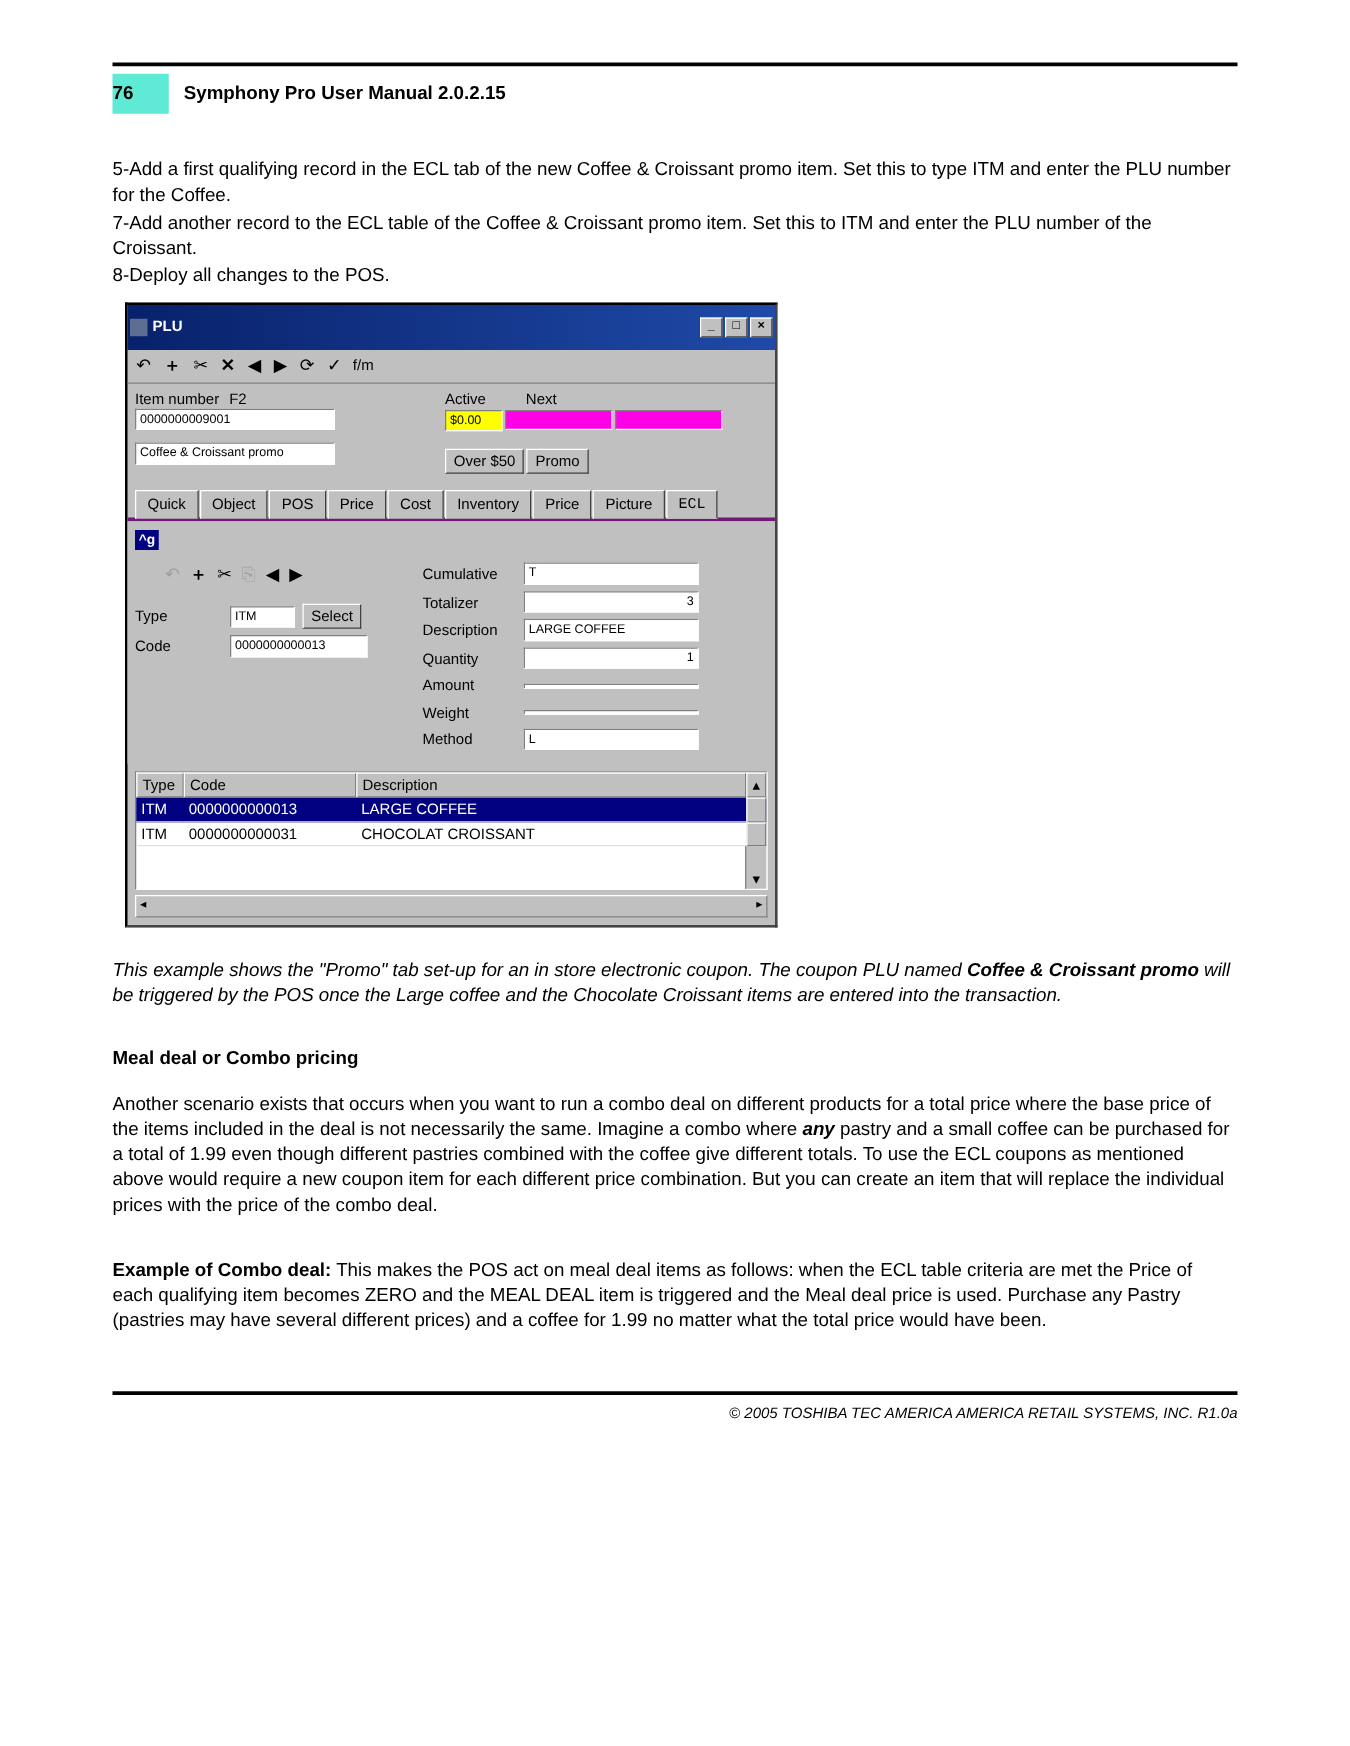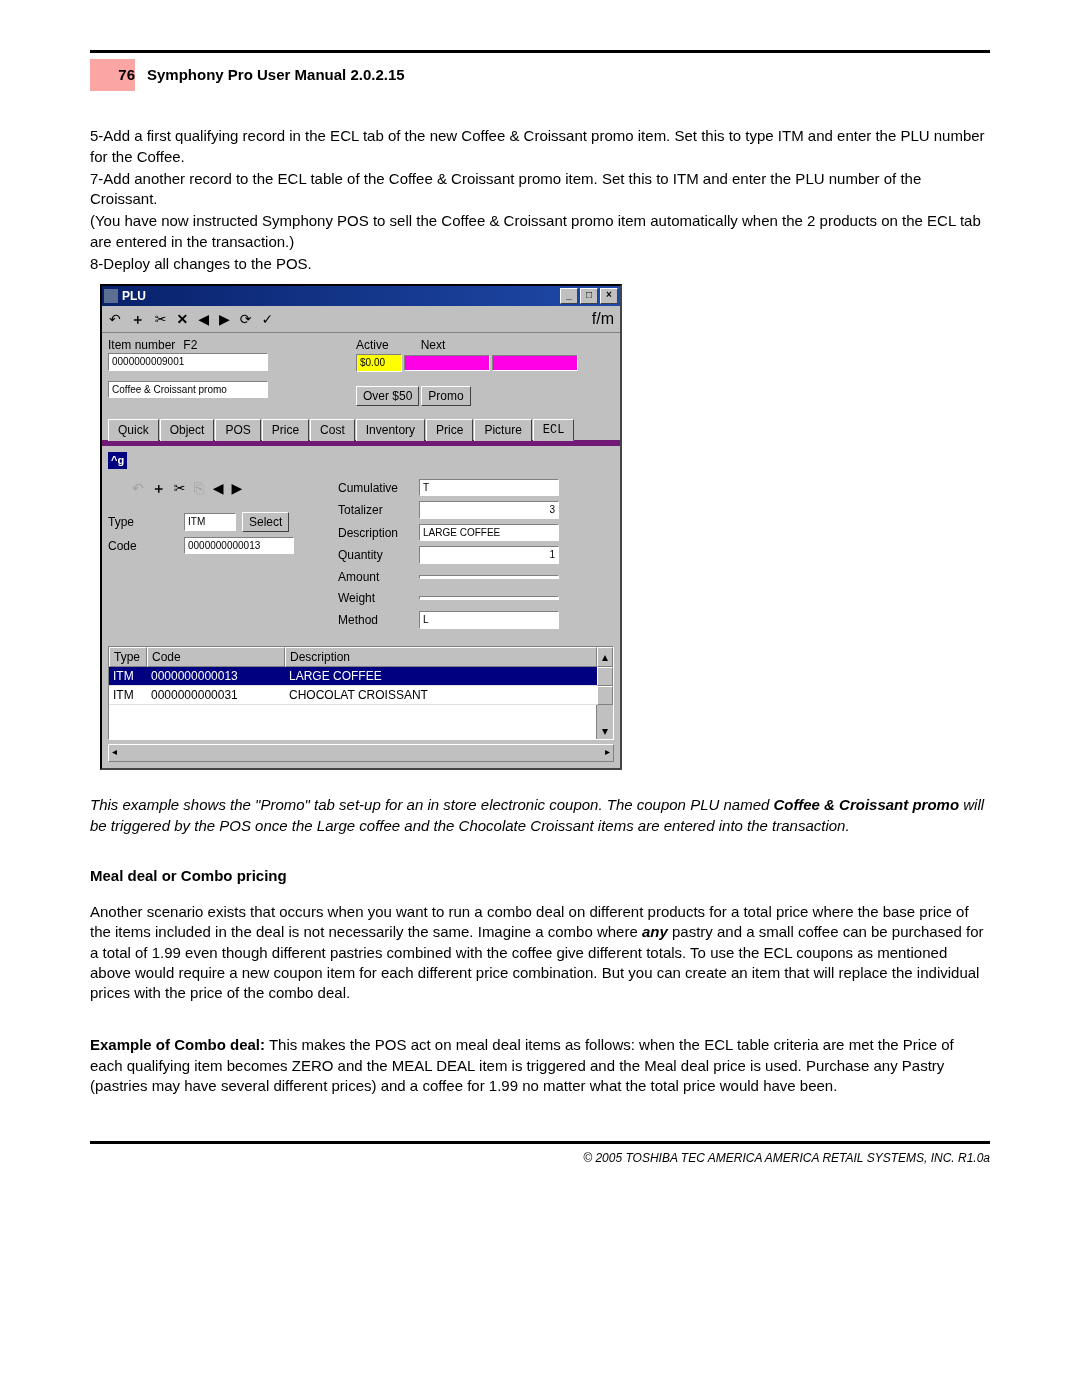--- a/index.html
+++ b/index.html
@@ -14,23 +14,23 @@
     box-sizing: border-box;
   }
   .header {
     display: flex;
     align-items: stretch;
     border-top: 3px solid #000;
     margin-bottom: 35px;
     padding-top: 6px;
   }
   .page-num-box {
-    background: #fca5a5;
+    background: #5eead4;
     width: 45px;
-    text-align: right;
+    text-align: left;
     font-weight: bold;
     padding: 6px 0;
     margin-right: 12px;
   }
   .header-title {
     font-weight: bold;
     padding: 6px 0;
   }
   .body-text p { margin: 0 0 2px 0; }
 
@@ -43,21 +43,21 @@
     font-family: Tahoma, Arial, sans-serif;
     font-size: 12px;
     background: #c0c0c0;
     margin: 10px 0 25px 10px;
   }
   .titlebar {
     background: linear-gradient(to right, #08216b, #1f4aa8);
     color: #fff;
     display: flex;
     align-items: center;
-    height: 20px;
+    height: 36px;
     padding: 0 2px;
   }
   .titlebar .appicon {
     width: 14px; height: 14px;
     background: #5d6e93;
     margin-right: 4px;
     display: inline-block;
   }
   .titlebar .title { font-weight: bold; flex: 1; }
   .sysbtns { display: flex; gap: 2px; }
@@ -82,21 +82,21 @@
     padding: 2px 6px;
     border-bottom: 1px solid #808080;
     height: 22px;
   }
   .tb-icon {
     font-size: 14px;
     color: #000;
     cursor: pointer;
     padding: 0 1px;
   }
-  .fm { flex: 1; text-align: right; font-size: 16px; }
+  .fm { flex: 1; text-align: left; font-size: 12px; }
 
   .form-row {
     display: flex;
     gap: 20px;
     padding: 4px 6px 0 6px;
   }
   .form-left { flex: 0 0 220px; }
   .form-right { flex: 1; padding-left: 8px; }
   .lbl { font-size: 12px; }
   .sunken {
@@ -115,21 +115,21 @@
     border-bottom-color: #404040;
     font-size: 12px;
     padding: 1px 6px;
   }
 
   
   .tabs {
     display: flex;
     padding: 12px 6px 0 6px;
     gap: 1px;
-    border-bottom: 6px solid #701a75;
+    border-bottom: 3px solid #701a75;
   }
   .tab {
     padding: 2px 9px;
     background: #c0c0c0;
     border: 1px solid #fff;
     border-bottom: none;
     border-right-color: #404040;
     font-size: 12px;
     position: relative;
     top: 1px;
@@ -218,21 +218,20 @@
 <body>
 
 <div class="header">
   <div class="page-num-box">76</div>
   <div class="header-title">Symphony Pro User Manual  2.0.2.15</div>
 </div>
 
 <div class="body-text">
   <p> 5-Add a first qualifying record in the ECL tab of the new Coffee &amp; Croissant promo item. Set this to type ITM and enter the PLU number for the Coffee.</p>
   <p> 7-Add another record to the ECL table of the Coffee &amp; Croissant promo item. Set this to ITM and enter the PLU number of the Croissant.</p>
-  <p>  (You have now instructed Symphony POS to sell the Coffee &amp; Croissant promo item automatically when the 2 products on the ECL tab are entered in the transaction.)</p>
   <p> 8-Deploy all changes to the POS.</p>
 </div>
 
 <div class="window">
 
   <div class="titlebar">
     <span class="appicon"></span>
     <span class="title">PLU</span>
     <div class="sysbtns">
       <div class="sysbtn">_</div>

